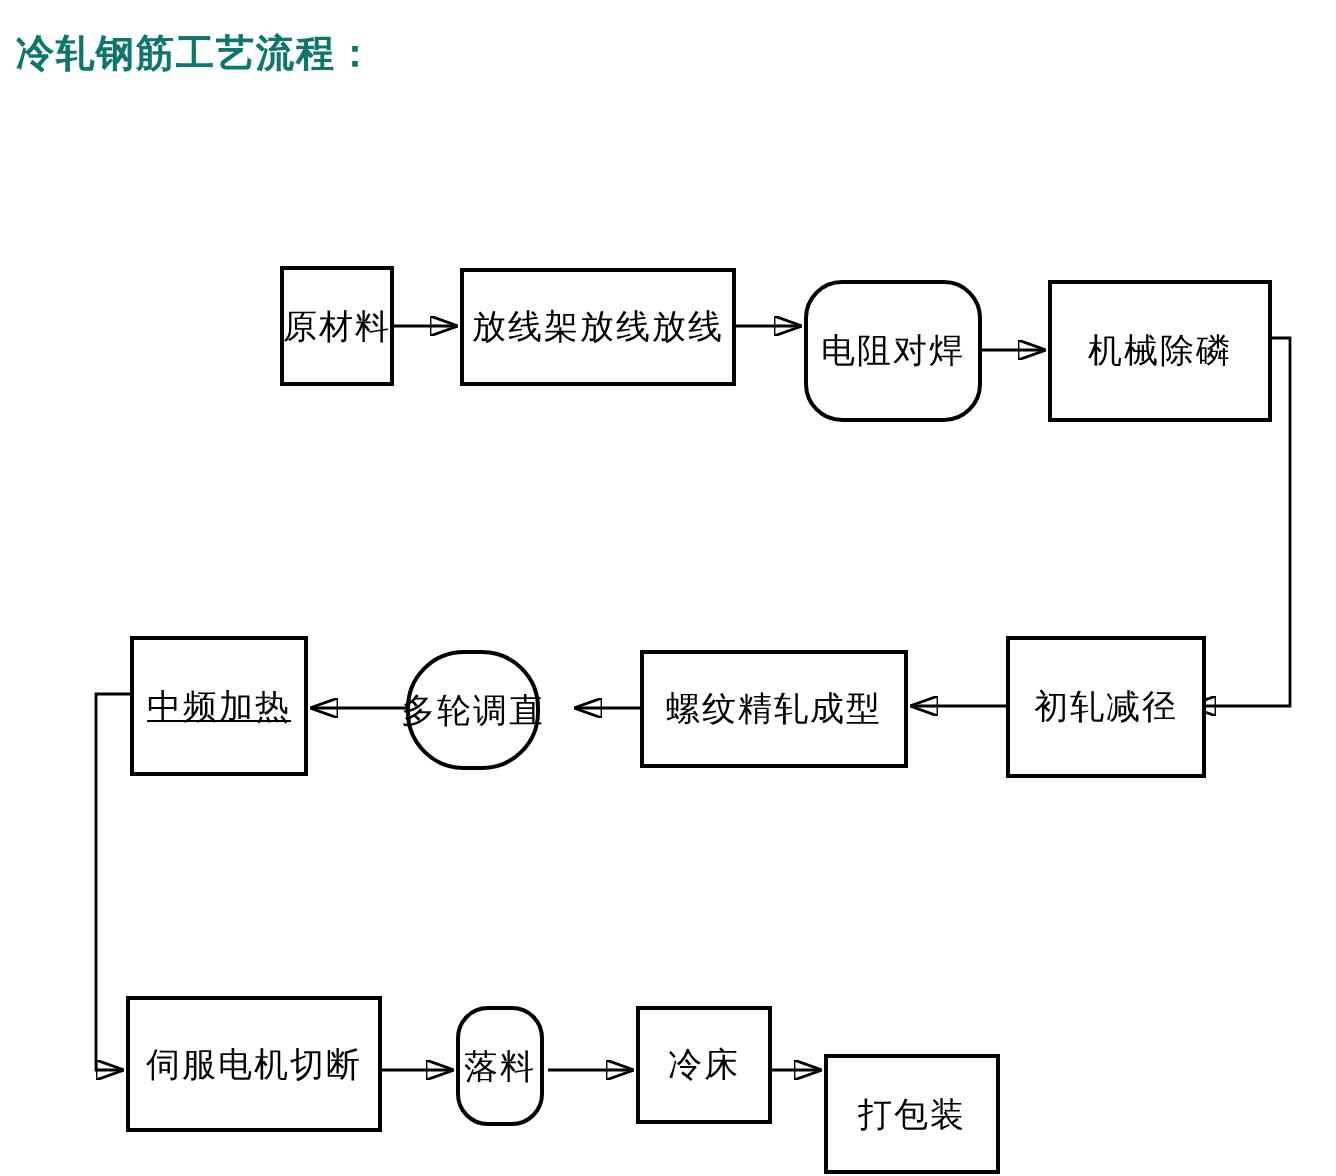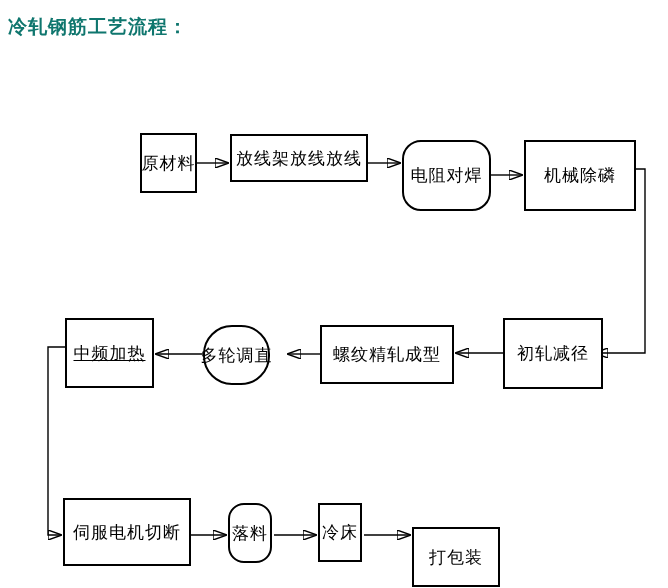--- a/index.html
+++ b/index.html
@@ -71,27 +71,27 @@
     <path d="M503,353 L456,353" marker-end="url(#ah)"></path>
     <path d="M320,354 L288,354" marker-end="url(#ah)"></path>
     <path d="M203,354 L156,354" marker-end="url(#ah)"></path>
     <path d="M65,347 L48,347 L48,535 L61,535" marker-end="url(#ah)"></path>
     <path d="M191,535 L226,535" marker-end="url(#ah)"></path>
     <path d="M274,535 L316,535" marker-end="url(#ah)"></path>
     <path d="M364,535 L410,535" marker-end="url(#ah)"></path>
   </svg>
 
   <div class="node" style="left:140px; top:133px; width:57px;  height:60px;">原材料</div>
-  <div class="node" style="left:230px; top:134px; width:138px; height:48px;">放线架放线放线</div>
+  <div class="node" style="left:230px; top:134px; width:138px; height:59px;">放线架放线放线</div>
   <div class="node" style="left:402px; top:140px; width:89px;  height:71px;border-radius:19px;">电阻对焊</div>
   <div class="node" style="left:524px; top:140px; width:112px; height:71px;">机械除磷</div>
 
   <div class="node" style="left:503px; top:318px; width:100px;  height:71px;">初轧减径</div>
   <div class="node" style="left:320px; top:325px; width:134px; height:59px;">螺纹精轧成型</div>
   <div class="node" style="left:203px; top:325px; width:67px;  height:60px;border-radius:29px;">多轮调直</div>
   <div class="node" style="left:65px;  top:318px; width:89px;  height:70px;text-decoration:underline;">中频加热</div>
 
   <div class="node" style="left:63px;  top:498px; width:128px; height:68px;">伺服电机切断</div>
   <div class="node" style="left:228px; top:503px; width:44px;  height:60px;border-radius:16px;">落料</div>
-  <div class="node" style="left:318px; top:503px; width:44px;  height:59px;">冷床</div>
+  <div class="node" style="left:318px; top:503px; width:68px;  height:59px;">冷床</div>
   <div class="node" style="left:412px; top:527px; width:88px;  height:60px;">打包装</div>
 
 </div>
 
 </body></html>

